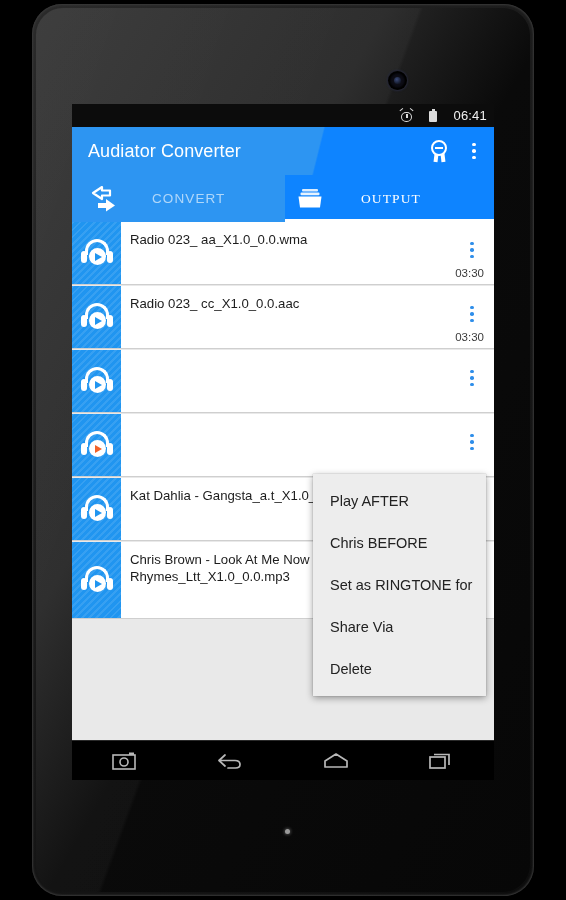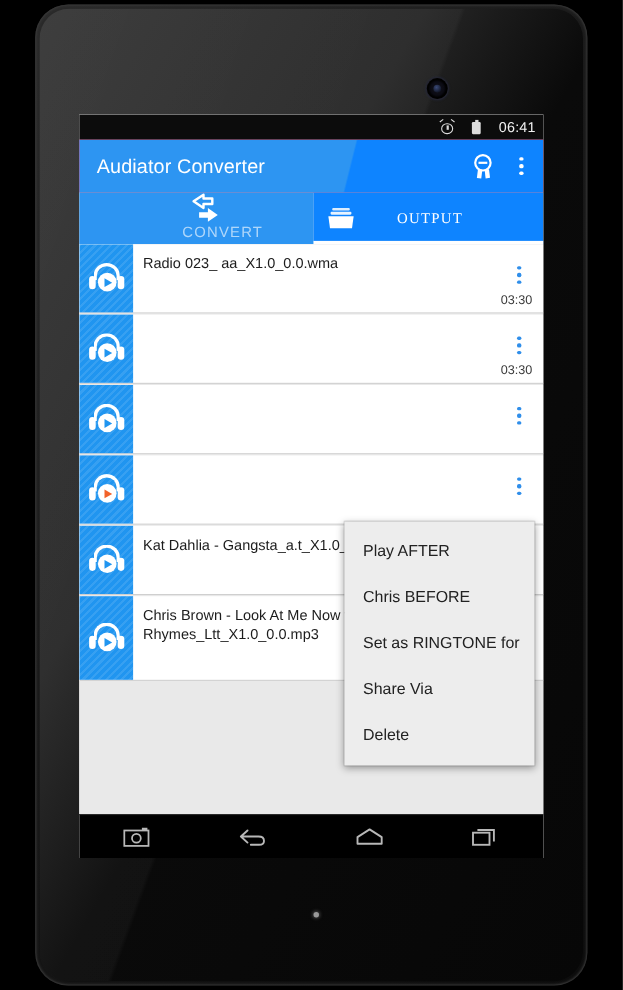--- a/index.html
+++ b/index.html
@@ -98,21 +98,21 @@
   }
   .icon-battery .cap {
     position: absolute; left: 2.5px; top: 0; width: 3px; height: 2.2px;
     background: #dcdcdc;
   }
 
   
   .appbar {
     position: relative;
     height: 48px;
-    background: #be185d;
+    background: #404040;
     overflow: hidden;
   }
   .appbar .split {
     position: absolute; left: 0; top: 0; width: 100%; height: 100%;
     background: linear-gradient(104deg, #2d95f2 0%, #2d95f2 58%, #0e84ff 58.4%, #0e84ff 100%);
   }
   .appbar-content {
     position: relative; height: 100%;
     display: flex; align-items: center;
     padding: 0 10px 0 16px;
@@ -140,21 +140,21 @@
   }
   .icon-kebab i { width: 3.5px; height: 3.5px; border-radius: 50%; background: #fff; display: block; }
 
   
   .tabbar { position: relative; height: 47px; display: flex; }
   .tab {
     flex: 1; position: relative;
     display: flex; align-items: center;
     cursor: pointer;
   }
-  .tab.tab-convert { background: #2d95f2; padding-left: 16px; flex-direction: column; }
+  .tab.tab-convert { background: #2d95f2; padding-left: 16px; }
   .tab.tab-output  { background: #0e84ff; padding-left: 12px; font-family: Liberation Serif, serif; }
   .tab-label {
     font-size: 13.5px; letter-spacing: 1.1px;
   }
   .tab-convert .tab-label { color: rgba(255,255,255,0.62); margin-left: 32px; }
   .tab-output  .tab-label { color: #ffffff; margin-left: 38px; }
   .tab-indicator {
     position: absolute; left: 0; right: 0; bottom: 0; height: 3px; background: #ffffff;
   }
   .icon-convert { width: 32px; height: 28px; position: relative; }
@@ -352,20 +352,21 @@
           <span class="hp">
             <span class="band"></span>
               <span class="cup-l"></span>
               <span class="cup-r"></span>
             <span class="disc">
                 <span class="play"></span>
               </span>
           </span>
         </div>
         <div class="row-main">
+          <div class="row-title">Radio 023_ cc_X1.0_0.0.aac</div>
           <div class="row-duration">03:30</div>
         </div>
         <span class="row-kebab">
             <i></i>
             <i></i>
             <i></i>
           </span>
       </div>
 
       <div class="row">

